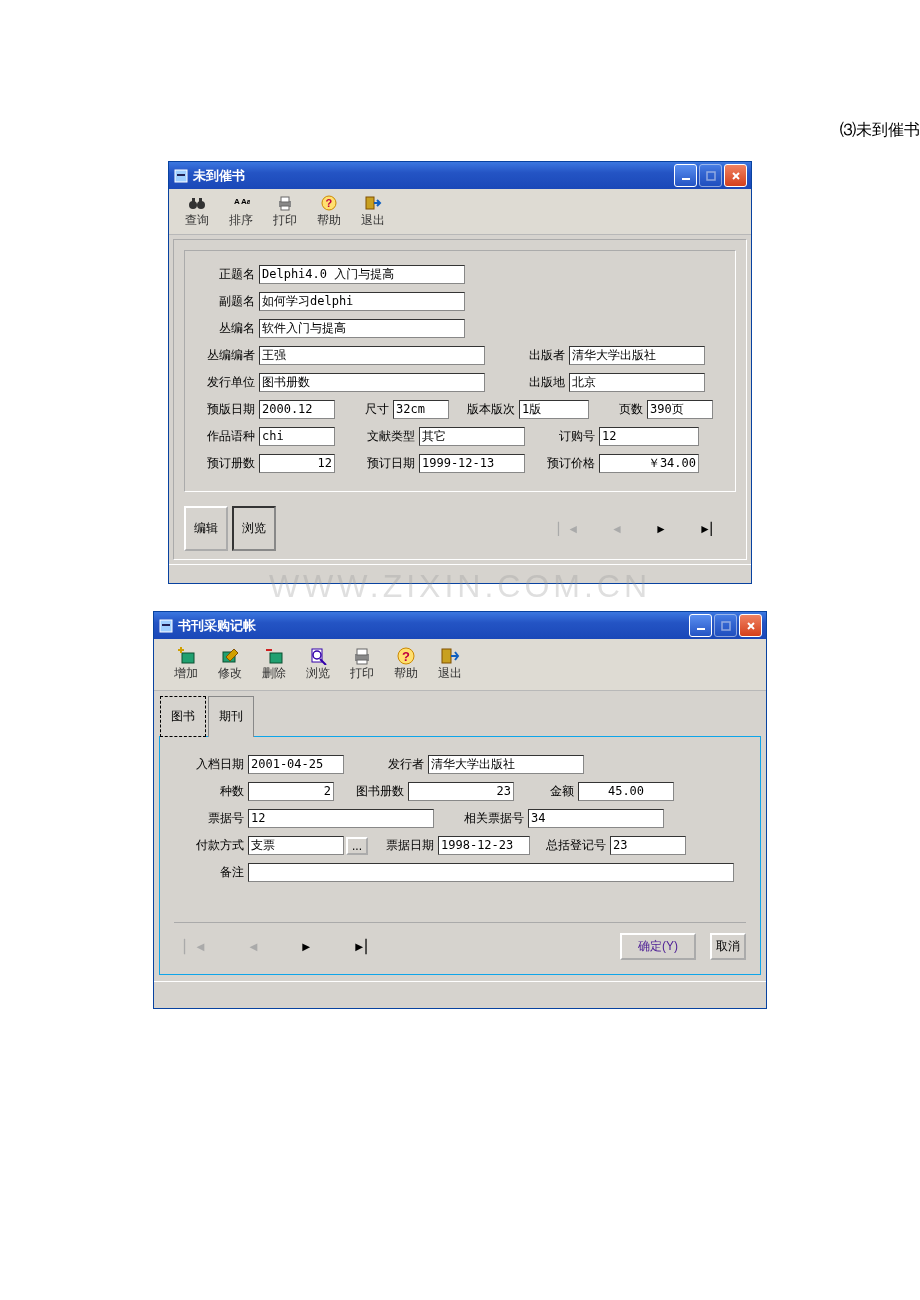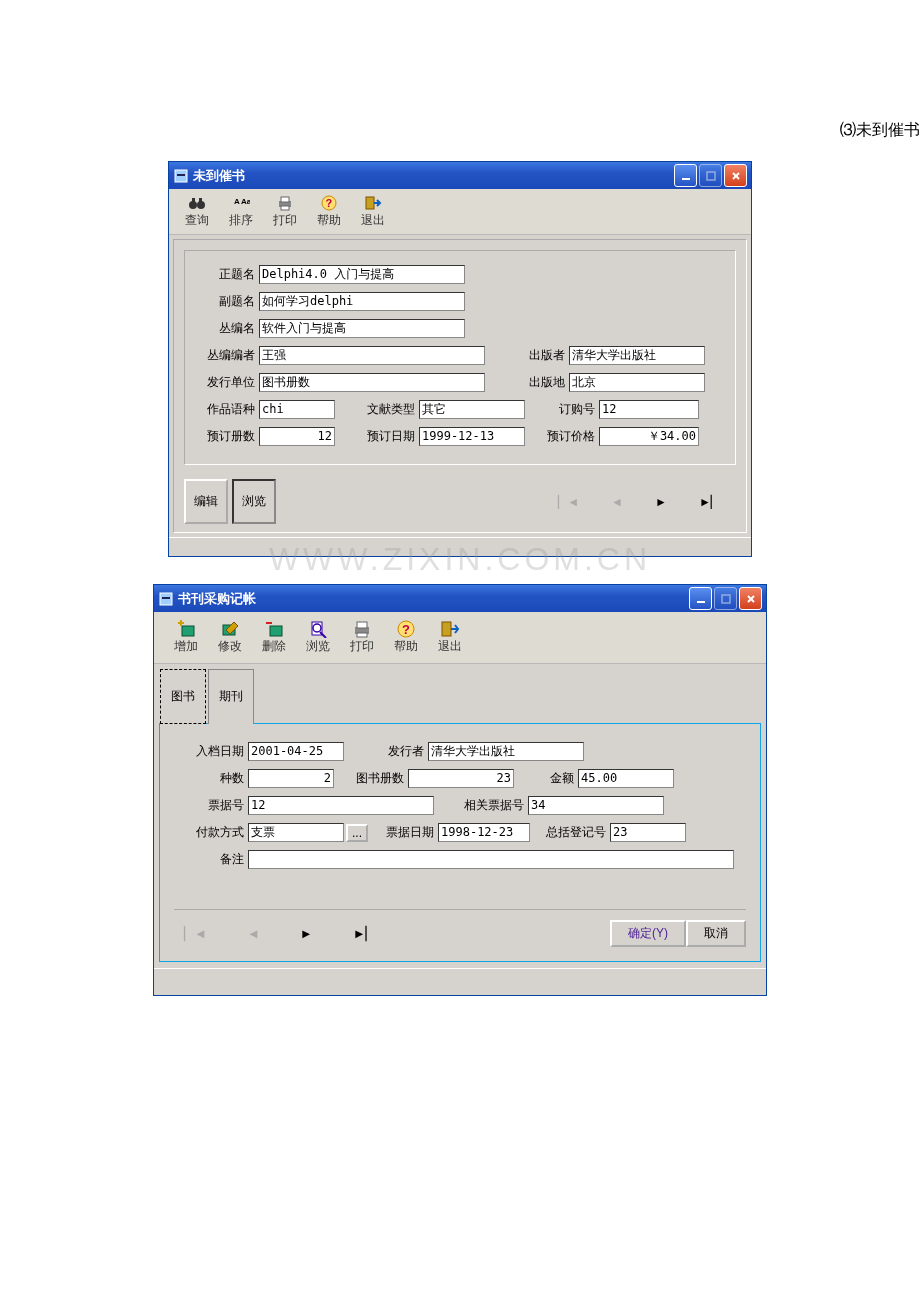--- a/index.html
+++ b/index.html
@@ -22,21 +22,21 @@
     .form-box2 { margin: 4px; padding: 0; background: #d6d3ce; border: 1px inset #fff; }
     .row { display: flex; align-items: center; margin-bottom: 8px; }
     .lbl { font-size: 12px; color: #000; text-align: right; padding-right: 4px; white-space: nowrap; }
     .field { border: 1px inset #888; background: #fff; font-size: 12px; height: 17px; line-height: 17px; padding: 0 2px; font-family: SimSun, monospace; overflow: hidden; }
     .btn { border: 2px outset #fff; background: #d6d3ce; padding: 12px 8px; font-size: 12px; cursor: pointer; }
     .btn.pressed { border: 2px inset #888; }
     .nav-arrow { color: #000; font-size: 12px; padding: 0 16px; }
     .nav-arrow.disabled { color: #aaa; }
     .statusbar { height: 18px; background: #d6d3ce; border-top: 1px solid #fff; }
     .tabs { display: flex; padding: 4px 6px 0 6px; background: #d6d3ce; }
-    .tab { border: 1px solid #888; border-bottom: none; padding: 18px 10px; font-size: 12px; background: #d6d3ce; margin-right: 2px; position: relative; top: 1px; }
+    .tab { border: 1px solid #888; border-bottom: none; padding: 11px 10px; font-size: 12px; background: #d6d3ce; margin-right: 2px; position: relative; top: 1px; }
     .tab.active { border: 1px dashed #000; background: #d6d3ce; z-index: 2; }
     .panel { border: 1px solid #0ea5e9; margin: 0 5px 6px 5px; padding: 18px 14px 14px 14px; background: #d6d3ce; }
     .bottom-btns { display: flex; align-items: center; padding: 8px 14px; }
     .nav-btn { padding: 2px 10px; font-size: 13px; cursor: pointer; }
     .nav-btn.disabled { color: #aaa; }
     .watermark { position: relative; text-align: center; color: rgba(150,150,150,0.3); font-size: 32px; letter-spacing: 4px; margin-top: -36px; margin-bottom: 6px; z-index: 0; pointer-events: none; }
     svg { display: block; }
   </style>
 </head>
 <body>
@@ -142,20 +142,30 @@
           <span class="lbl" style="width:80px">出版者</span>
           <div class="field" style="width:130px">清华大学出版社</div>
         </div>
         <div class="row">
           <span class="lbl" style="width:56px">发行单位</span>
           <div class="field" style="width:220px">图书册数</div>
           <span class="lbl" style="width:80px">出版地</span>
           <div class="field" style="width:130px">北京</div>
         </div>
         <div class="row">
+          <span class="lbl" style="width:56px">预版日期</span>
+          <div class="field" style="width:70px">2000.12</div>
+          <span class="lbl" style="width:54px">尺寸</span>
+          <div class="field" style="width:50px">32cm</div>
+          <span class="lbl" style="width:66px">版本版次</span>
+          <div class="field" style="width:64px">1版</div>
+          <span class="lbl" style="width:54px">页数</span>
+          <div class="field" style="width:60px">390页</div>
+        </div>
+        <div class="row">
           <span class="lbl" style="width:56px">作品语种</span>
           <div class="field" style="width:70px">chi</div>
           <span class="lbl" style="width:80px">文献类型</span>
           <div class="field" style="width:100px">其它</div>
           <span class="lbl" style="width:70px">订购号</span>
           <div class="field" style="width:94px">12</div>
         </div>
         <div class="row" style="margin-bottom:0">
           <span class="lbl" style="width:56px">预订册数</span>
           <div class="field" style="width:70px;text-align:right">12</div>
@@ -288,21 +298,21 @@
           <div class="field" style="width:90px">2001-04-25</div>
           <span class="lbl" style="width:80px">发行者</span>
           <div class="field" style="width:150px">清华大学出版社</div>
         </div>
         <div class="row">
           <span class="lbl" style="width:70px">种数</span>
           <div class="field" style="width:80px;text-align:right">2</div>
           <span class="lbl" style="width:70px">图书册数</span>
           <div class="field" style="width:100px;text-align:right">23</div>
           <span class="lbl" style="width:60px">金额</span>
-          <div class="field" style="width:90px;text-align:left">45.00</div>
+          <div class="field" style="width:90px;text-align:center">45.00</div>
         </div>
         <div class="row">
           <span class="lbl" style="width:70px">票据号</span>
           <div class="field" style="width:180px">12</div>
           <span class="lbl" style="width:90px">相关票据号</span>
           <div class="field" style="width:130px">34</div>
         </div>
         <div class="row">
           <span class="lbl" style="width:70px">付款方式</span>
           <div class="field" style="width:90px">支票</div>
@@ -317,19 +327,19 @@
           <div class="field" style="width:480px"></div>
         </div>
 
         <div class="bottom-btns" style="border-top:1px solid #aaa;padding:10px 0 0 0">
           <span class="nav-btn disabled">▏◄</span>
           <span class="nav-btn disabled" style="margin-left:20px">◄</span>
           <span class="nav-btn" style="margin-left:20px">►</span>
           <span class="nav-btn" style="margin-left:20px">►▏</span>
           <span style="flex:1"></span>
           <span class="btn" style="color:#4c1d95;padding:3px 16px">确定(Y)</span>
-          <span class="btn" style="padding:3px 16px">取消</span>
+          <span class="btn" style="margin-left:14px;padding:3px 4px">取消</span>
         </div>
       </div>
       <div class="statusbar" style="height:26px"></div>
     </div>
   </div>
 </div>
 
 </body></html>

